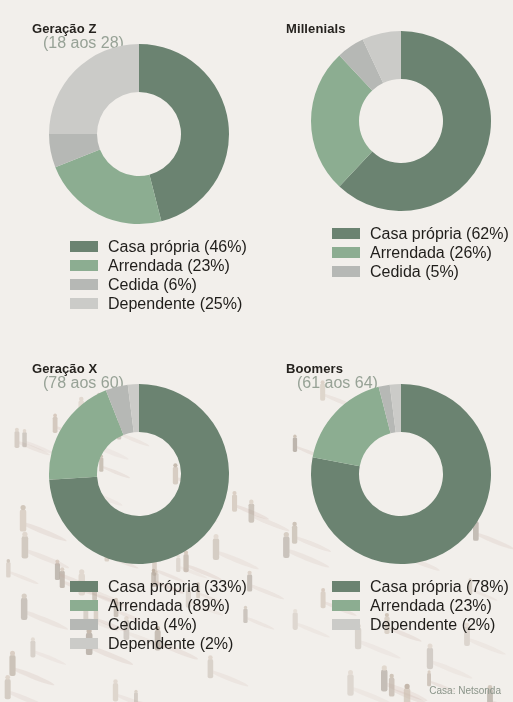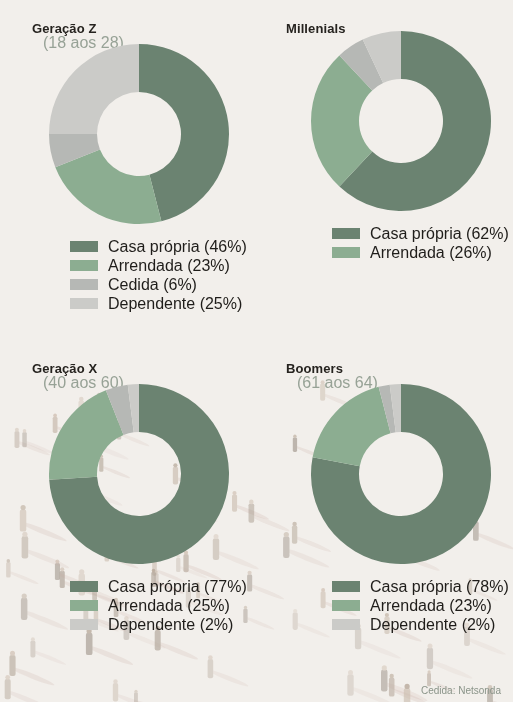--- a/index.html
+++ b/index.html
@@ -492,42 +492,50 @@
     </div>
     <ul class="legend">
         <li class="legend-item">
           <span class="legend-swatch" style="background: rgb(107, 131, 113);"></span>
           <span class="legend-label">Casa própria (62%)</span>
         </li>
         <li class="legend-item">
           <span class="legend-swatch" style="background: rgb(140, 173, 145);"></span>
           <span class="legend-label">Arrendada (26%)</span>
         </li>
+        <li class="legend-item">
+          <span class="legend-swatch" style="background: rgb(182, 184, 181);"></span>
+          <span class="legend-label">Cedida (5%)</span>
+        </li>
       </ul>
   </div>
 
   <div class="panel bl">
     <div class="panel-title">Geração X</div>
-    <div class="panel-subtitle">(40 aos 60)</div>
+    <div class="panel-subtitle">(78 aos 60)</div>
     <div class="donut-wrap">
       <svg class="donut-svg" viewBox="0 0 186 186" xmlns="http://www.w3.org/2000/svg">
           <path d="M 93 3 A 90 90 0 1 1 3.177594441455554 98.65114675763826 L 51.08287740601259 95.63720182023118 A 42 42 0 1 0 93 51 Z" fill="#6b8371"></path>
           <path d="M 3.177594441455554 98.65114675763826 A 90 90 0 0 1 59.86879025837893 9.320116270057397 L 77.5387687872435 53.949387592693455 A 42 42 0 0 0 51.08287740601259 95.63720182023118 Z" fill="#8cad91"></path>
           <path d="M 59.86879025837893 9.320116270057397 A 90 90 0 0 1 81.72000897921251 3.709676881697007 L 87.73600419029917 51.331182544791936 A 42 42 0 0 0 77.5387687872435 53.949387592693455 Z" fill="#b6b8b5"></path>
           <path d="M 81.72000897921251 3.709676881697007 A 90 90 0 0 1 92.9999999999999 3 L 92.99999999999996 51 A 42 42 0 0 0 87.73600419029917 51.331182544791936 Z" fill="#cbcbc8"></path>
         </svg>
     </div>
     <ul class="legend">
         <li class="legend-item">
           <span class="legend-swatch" style="background: rgb(107, 131, 113);"></span>
-          <span class="legend-label">Casa própria (77%)</span>
+          <span class="legend-label">Casa própria (33%)</span>
         </li>
         <li class="legend-item">
           <span class="legend-swatch" style="background: rgb(140, 173, 145);"></span>
-          <span class="legend-label">Arrendada (25%)</span>
+          <span class="legend-label">Arrendada (89%)</span>
+        </li>
+        <li class="legend-item">
+          <span class="legend-swatch" style="background: rgb(182, 184, 181);"></span>
+          <span class="legend-label">Cedida (4%)</span>
         </li>
         <li class="legend-item">
           <span class="legend-swatch" style="background: rgb(203, 203, 200);"></span>
           <span class="legend-label">Dependente (2%)</span>
         </li>
       </ul>
   </div>
 
   <div class="panel br">
     <div class="panel-title">Boomers</div>
@@ -551,13 +559,13 @@
         </li>
         <li class="legend-item">
           <span class="legend-swatch" style="background: rgb(203, 203, 200);"></span>
           <span class="legend-label">Dependente (2%)</span>
         </li>
       </ul>
   </div>
 
 </div>
 
-<div class="source">Cedida: Netsonda</div>
+<div class="source">Casa: Netsonda</div>
 
 </body></html>

